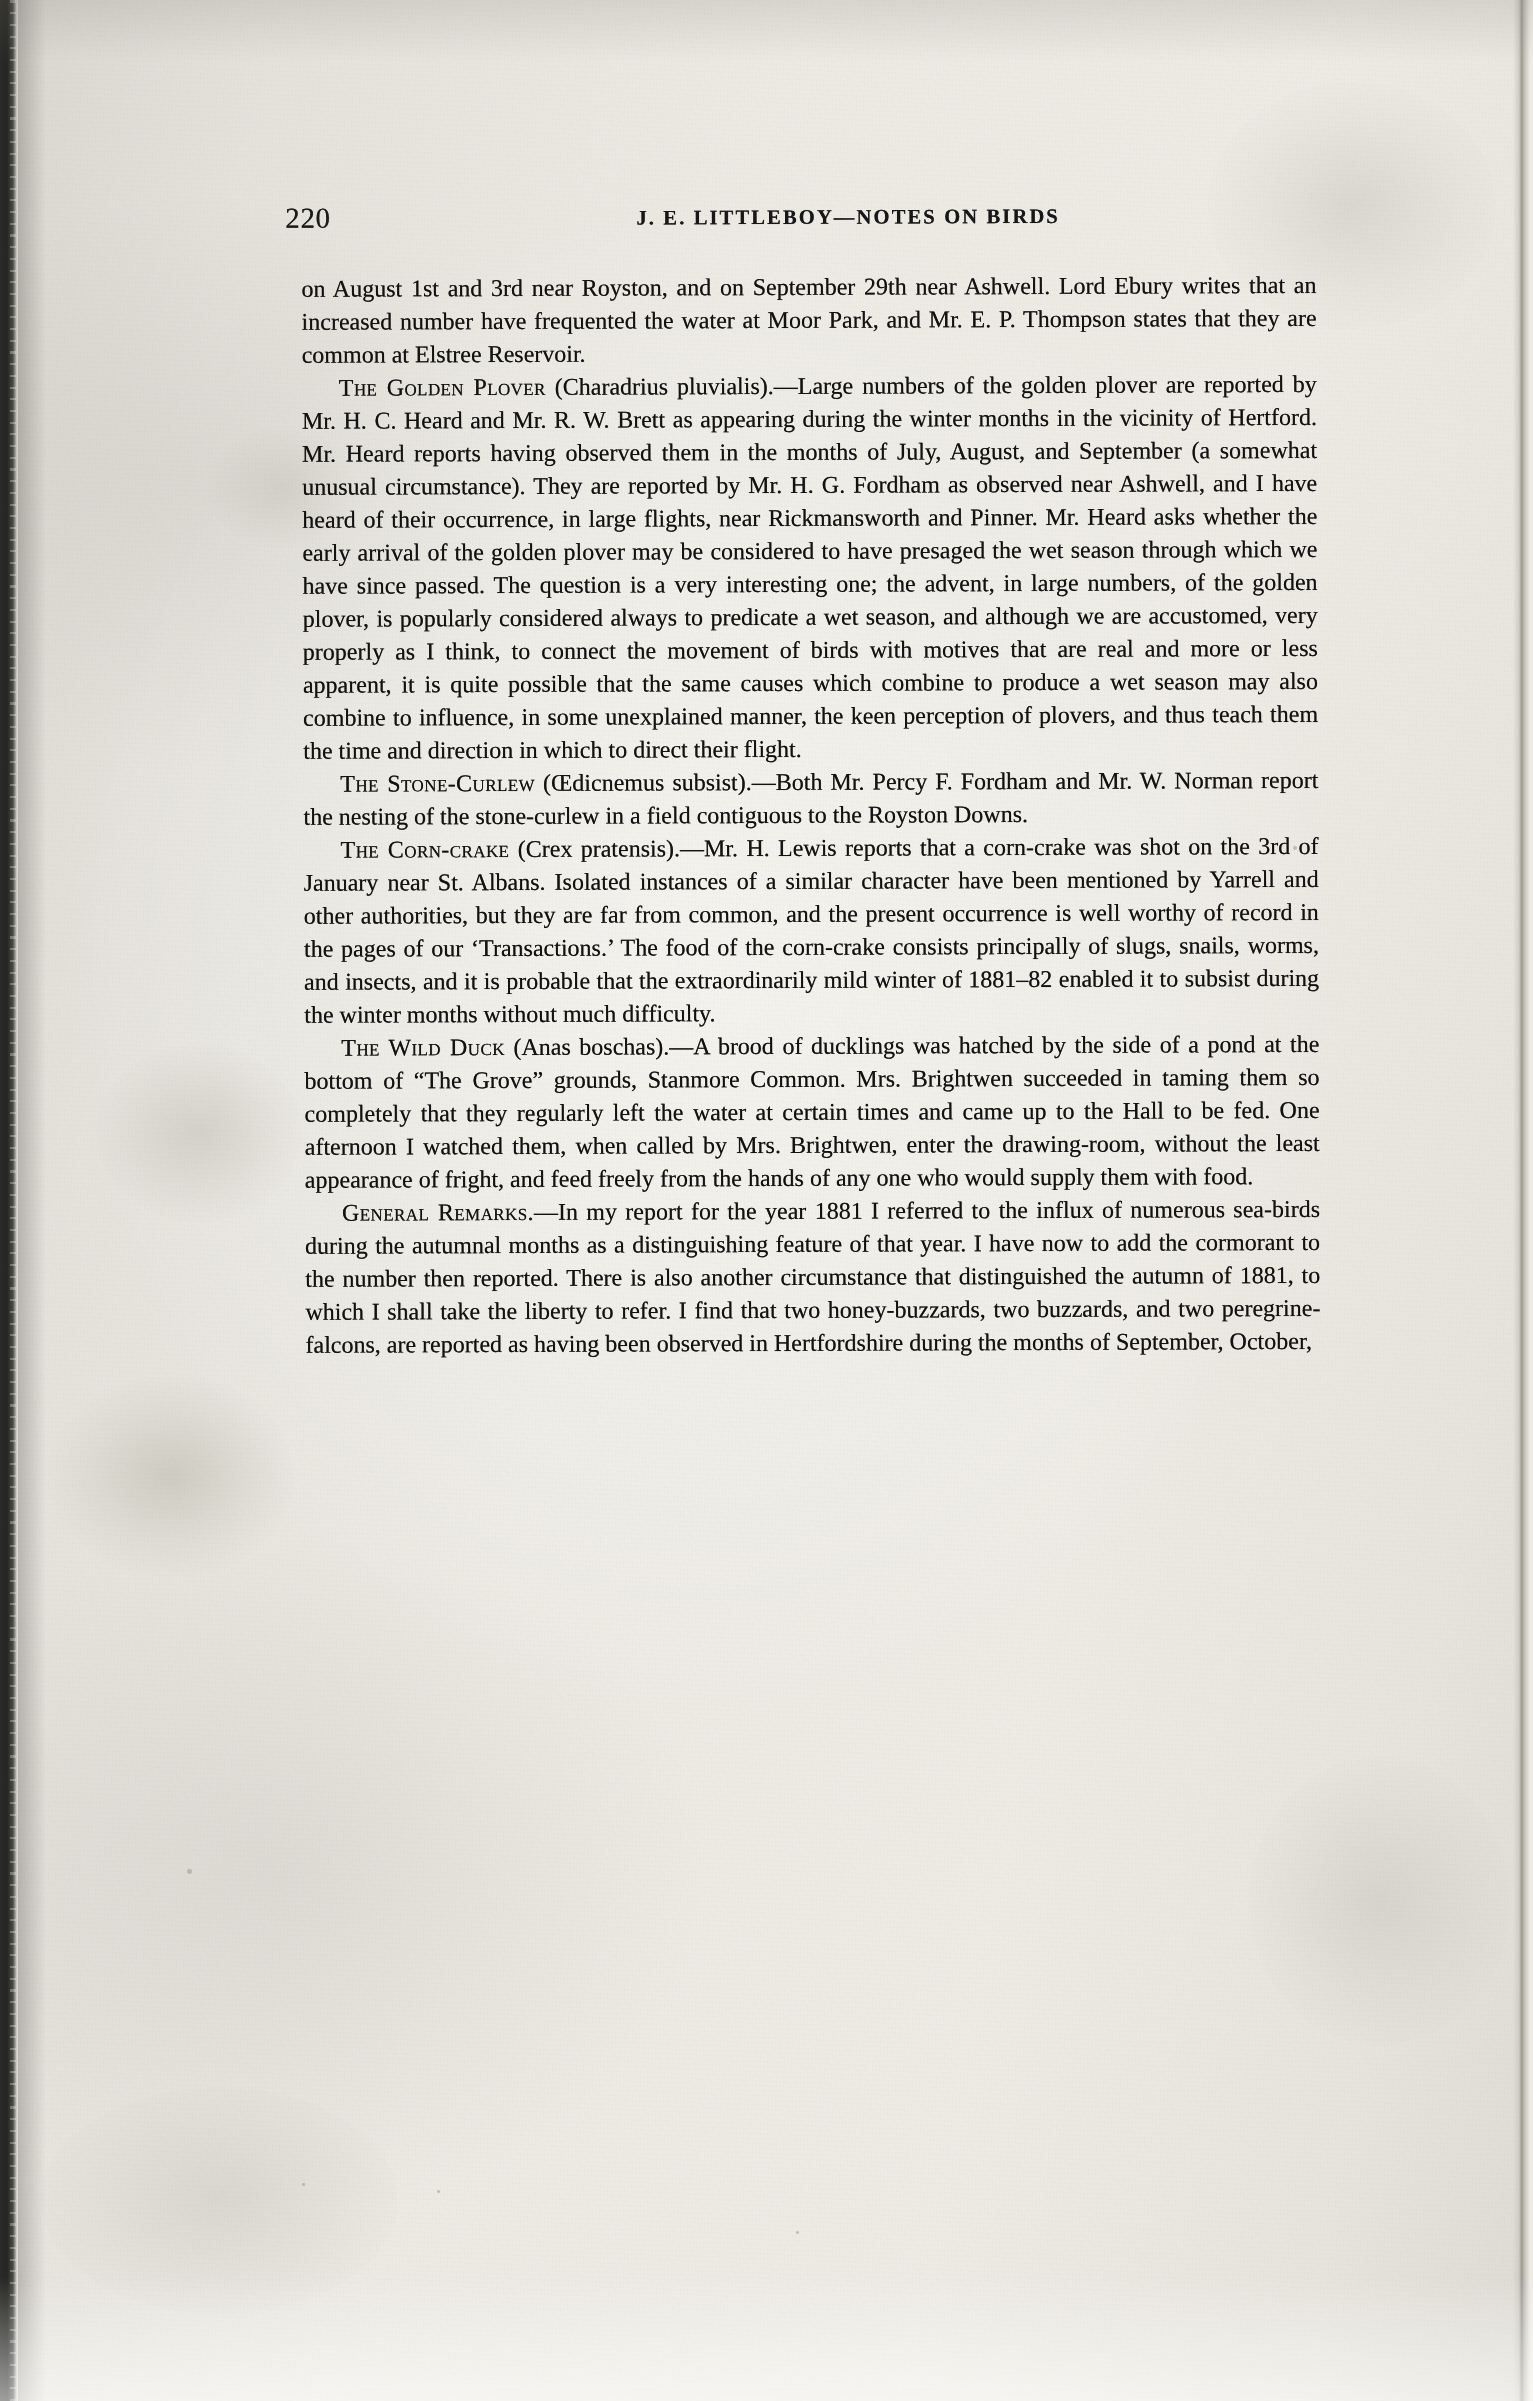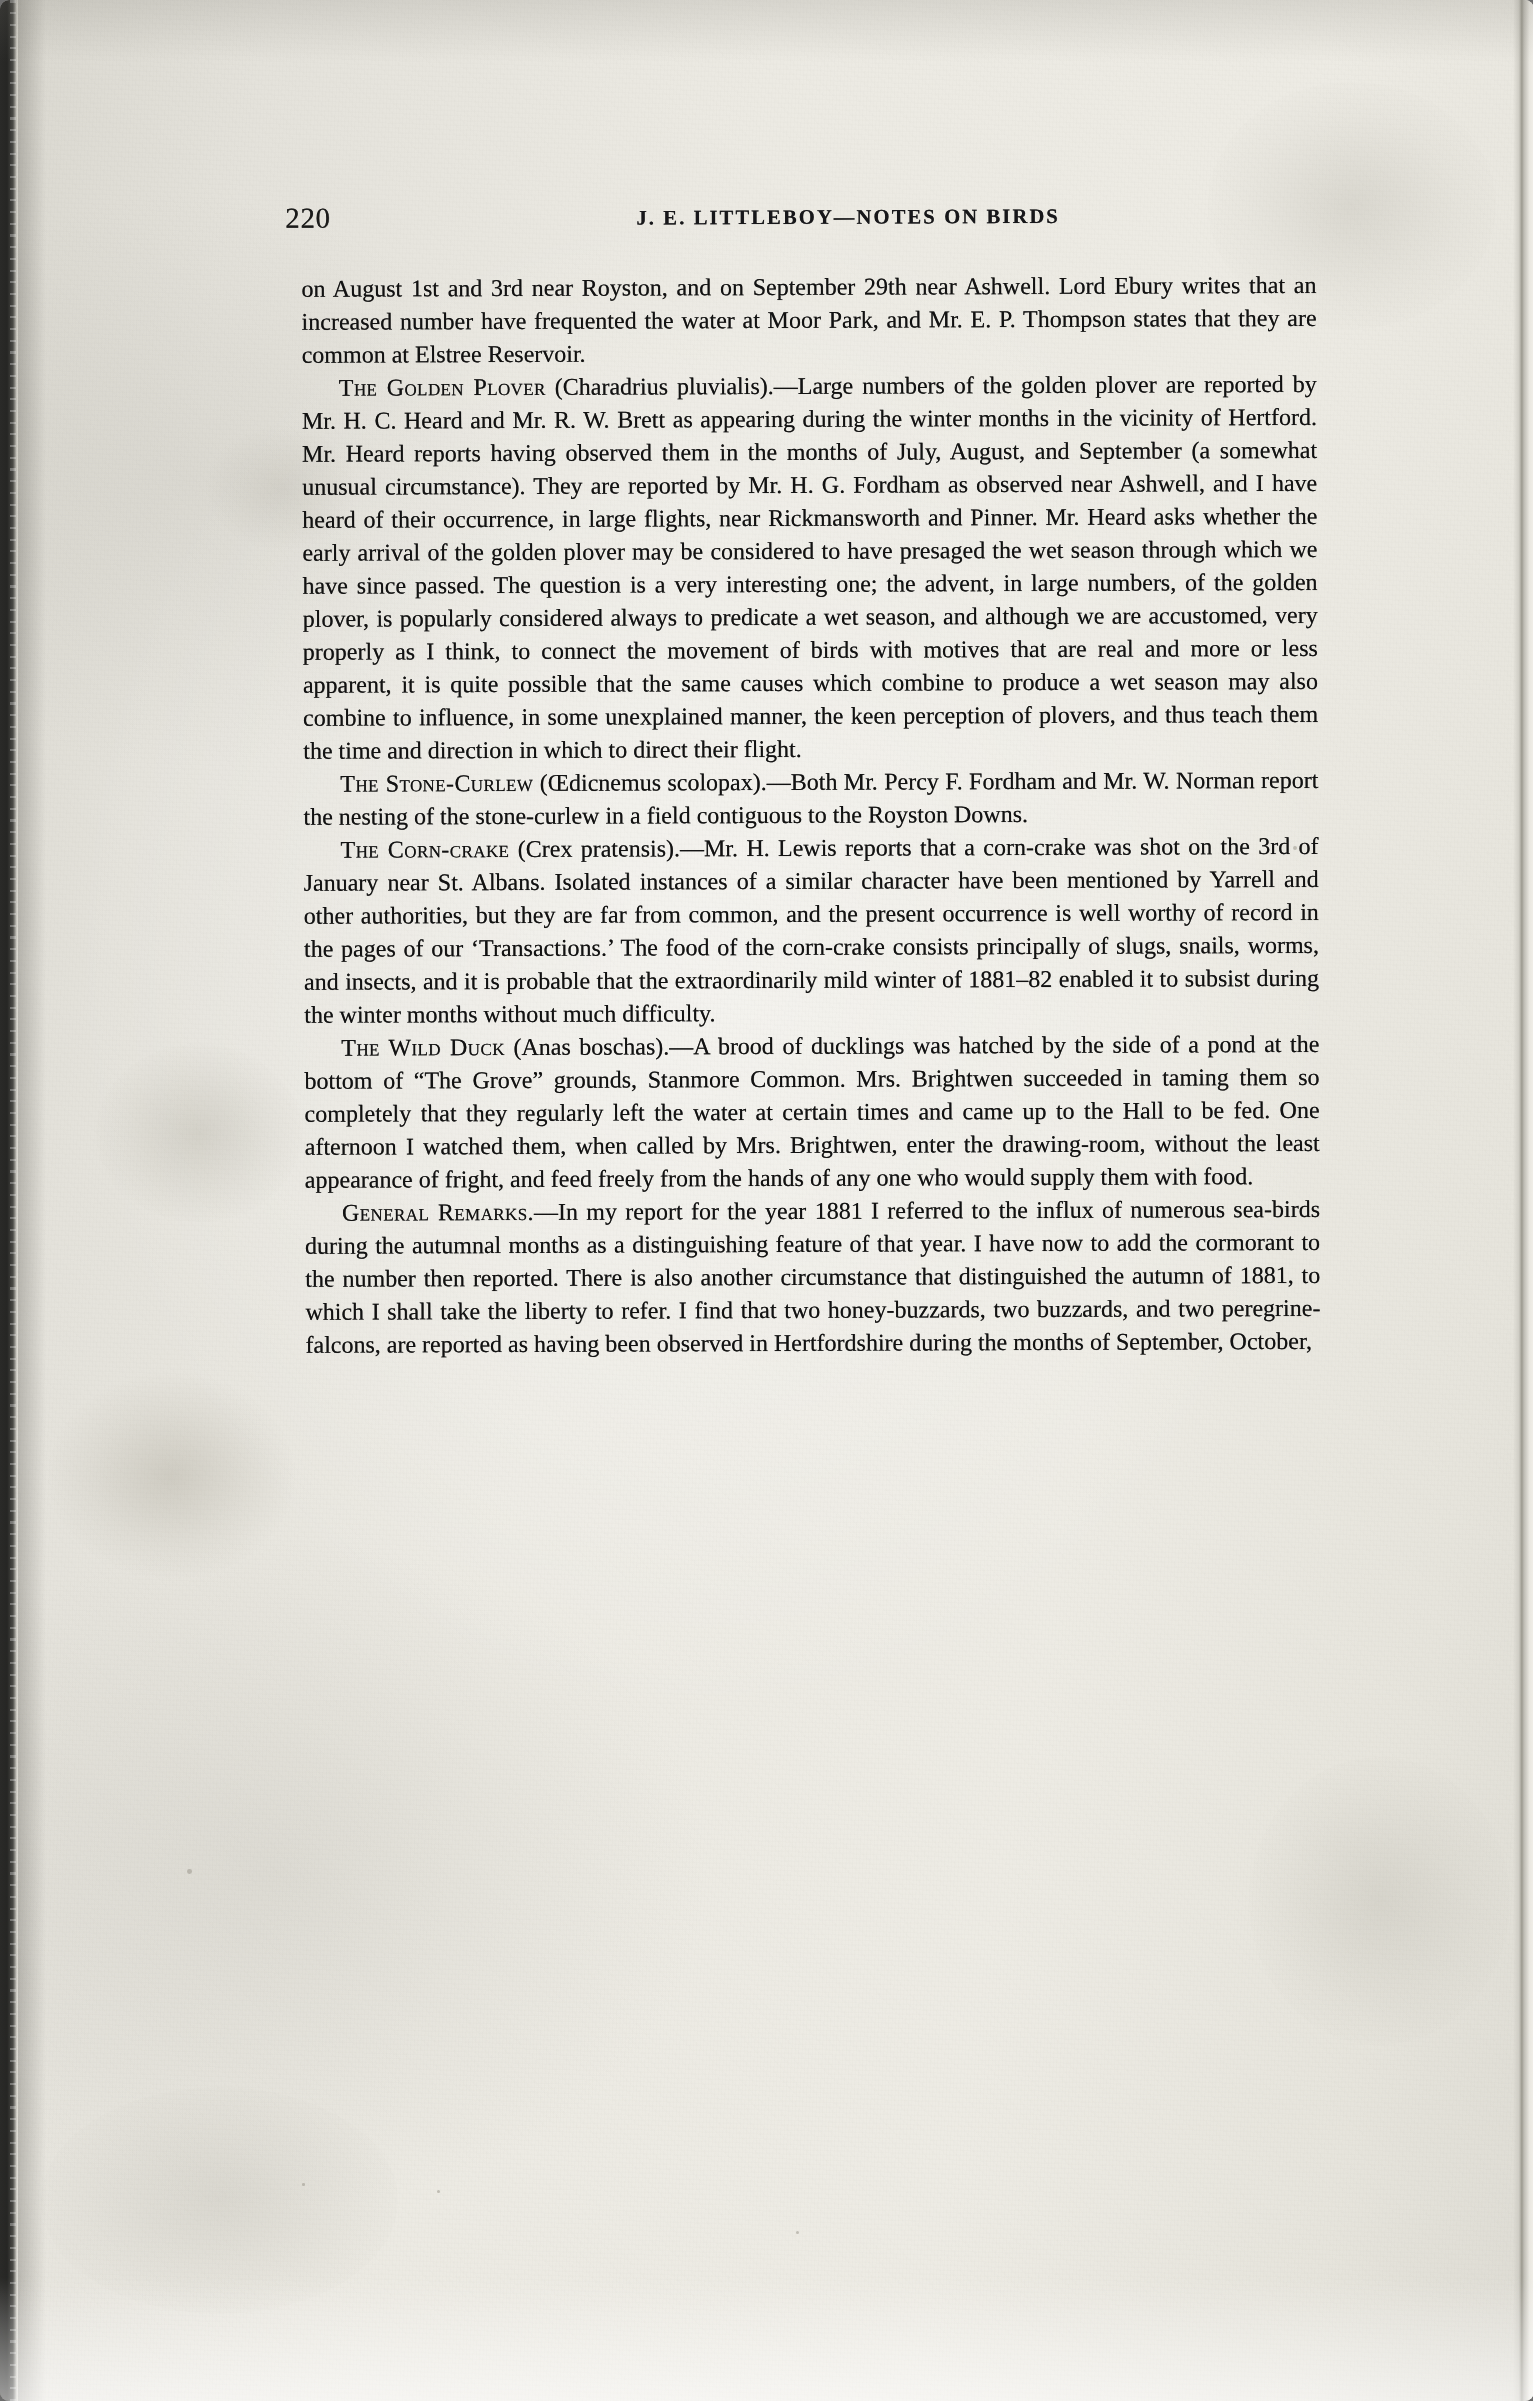--- a/index.html
+++ b/index.html
@@ -19,21 +19,20 @@
     position: relative;
     width: 1534px;
     height: 2401px;
     background:
       
       radial-gradient(ellipse 1030px 1236px at 46% 40%, rgba(255,255,255,0.42) 0%, rgba(255,255,255,0.0) 62%),
       radial-gradient(ellipse 618px 481px at 18% 78%, rgba(150,148,138,0.16) 0%, rgba(150,148,138,0) 70%),
       radial-gradient(ellipse 481px 412px at 12% 20%, rgba(150,148,138,0.13) 0%, rgba(150,148,138,0) 70%),
       linear-gradient(100deg, #d9d7cf 0%, #e4e2db 14%, #eceae3 40%, #edebe4 68%, #e6e4dc 88%, #dddbd3 100%);
     overflow: hidden;
-    border-radius: 9px;
   }
 
   
   #grain {
     position: absolute;
     inset: 0;
     pointer-events: none;
     opacity: .5;
     background-image:
       repeating-linear-gradient(93deg, rgba(120,118,108,0.035) 0px, rgba(120,118,108,0.035) 0.7px, rgba(255,255,255,0) 1.4px, rgba(255,255,255,0) 3.4px),
@@ -187,21 +186,21 @@
 
       <p>
         <span>on August 1st and 3rd near Royston, and on September 29th near Ashwell.  Lord Ebury writes that an increased number have frequented the water at Moor Park, and Mr. E. P. Thompson states that they are common at Elstree Reservoir.</span>
       </p>
 
       <p class="indent">
         <span class="sc">The Golden Plover</span><span> </span><span>(</span><span class="it">Charadrius pluvialis</span><span>).—Large numbers of the golden plover are reported by Mr. H. C. Heard and Mr. R. W. Brett as appearing during the winter months in the vicinity of Hertford.  Mr. Heard reports having observed them in the months of July, August, and September (a somewhat unusual circumstance). They are reported by Mr. H. G. Fordham as observed near Ashwell, and I have heard of their occurrence, in large flights, near Rickmansworth and Pinner.  Mr. Heard asks whether the early arrival of the golden plover may be considered to have presaged the wet season through which we have since passed.  The question is a very interesting one; the advent, in large numbers, of the golden plover, is popularly considered always to predicate a wet season, and although we are accustomed, very properly as I think, to connect the movement of birds with motives that are real and more or less apparent, it is quite possible that the same causes which combine to produce a wet season may also combine to influence, in some unexplained manner, the keen perception of plovers, and thus teach them the time and direction in which to direct their flight.</span>
       </p>
 
       <p class="indent">
-        <span class="sc">The Stone-Curlew</span><span> </span><span>(</span><span class="it">Œdicnemus scolopax</span><span>).—Both Mr. Percy F. Fordham and Mr. W. Norman report the nesting of the stone-curlew in a field contiguous to the Royston Downs.</span>
+        <span class="sc">The Stone-Curlew</span><span> </span><span>(</span><span class="it">Œdicnemus subsist</span><span>).—Both Mr. Percy F. Fordham and Mr. W. Norman report the nesting of the stone-curlew in a field contiguous to the Royston Downs.</span>
       </p>
 
       <p class="indent">
         <span class="sc">The Corn-crake</span><span> </span><span>(</span><span class="it">Crex pratensis</span><span>).—Mr. H. Lewis reports that a corn-crake was shot on the 3rd of January near St. Albans. Isolated instances of a similar character have been mentioned by Yarrell and other authorities, but they are far from common, and the present occurrence is well worthy of record in the pages of our ‘Transactions.’   The food of the corn-crake consists principally of slugs, snails, worms, and insects, and it is probable that the extraordinarily mild winter of 1881–82 enabled it to subsist during the winter months without much difficulty.</span>
       </p>
 
       <p class="indent">
         <span class="sc">The Wild Duck</span><span> </span><span>(</span><span class="it">Anas boschas</span><span>).—A brood of ducklings was hatched by the side of a pond at the bottom of “The Grove” grounds, Stanmore Common.  Mrs. Brightwen succeeded in taming them so completely that they regularly left the water at certain times and came up to the Hall to be fed.  One afternoon I watched them, when called by Mrs. Brightwen, enter the drawing-room, without the least appearance of fright, and feed freely from the hands of any one who would supply them with food.</span>
       </p>
 

